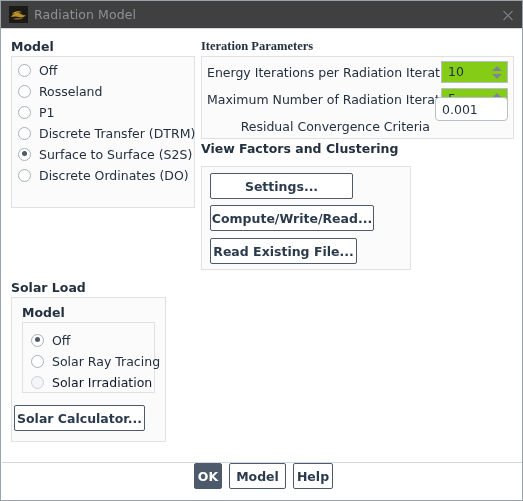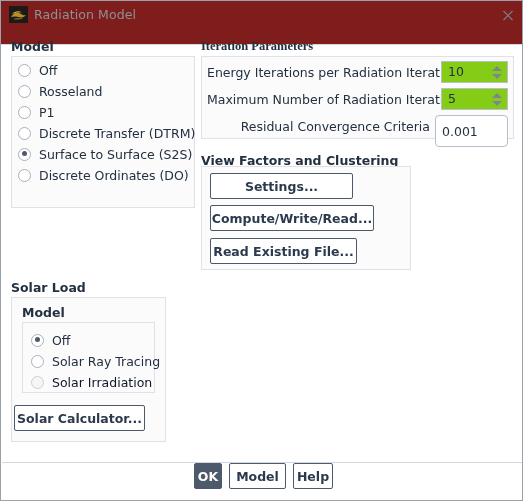--- a/index.html
+++ b/index.html
@@ -21,22 +21,22 @@
     border: 1px solid #9aa3ad;
     background: #ffffff;
     overflow: hidden;
   }
 
   
   .titlebar {
     position: absolute;
     left: 0; top: 0;
     width: 523px;
-    height: 44px;
-    background: #7f1d1d;
+    height: 28px;
+    background: #404040;
     border-bottom: 1px solid #d4d8dd;
     box-sizing: border-box;
   }
   .title-icon {
     position: absolute;
     left: 8px; top: 5px;
     width: 19px; height: 17px;
     background: #1b1a16;
     overflow: hidden;
   }
@@ -294,23 +294,23 @@
   <div class="field-label" style="left:206px; top:91px; width:229px;">Maximum Number of Radiation Iterations</div>
   <div class="spinbox" style="left:440px; top:87px; width:67px; height:22px;">
     <span class="sp-val">5</span>
     <span class="sp-arrows">
       <span class="sp-up"></span>
       <span class="sp-dn"></span>
     </span>
   </div>
 
   <div class="field-label" style="left:206px; top:118px; width:223px;">Residual Convergence Criteria</div>
-  <input class="textinput" style="left: 434px; top: 114px; width: 73px; height: 32px;" value="0.001">
-
-  <div class="sect-title" style="left:200px; top:152px;">View Factors and Clustering</div>
+  <input class="textinput" style="left: 434px; top: 96px; width: 73px; height: 24px;" value="0.001">
+
+  <div class="sect-title" style="left:200px; top:140px;">View Factors and Clustering</div>
 
   <div class="groupbox" style="left:200px; top:165px; width:210px; height:104px;">
   </div>
 
   <button class="pbtn" style="left:209px; top:172px; width:143px; height:26px;">Settings...</button>
   <button class="pbtn" style="left:209px; top:204px; width:164px; height:26px;">Compute/Write/Read...</button>
   <button class="pbtn" style="left:209px; top:237px; width:147px; height:26px;">Read Existing File...</button>
 
   <div class="footer-sep"></div>
   <button class="pbtn primary" style="left:193px; top:462px; width:28px; height:26px;">OK</button>

